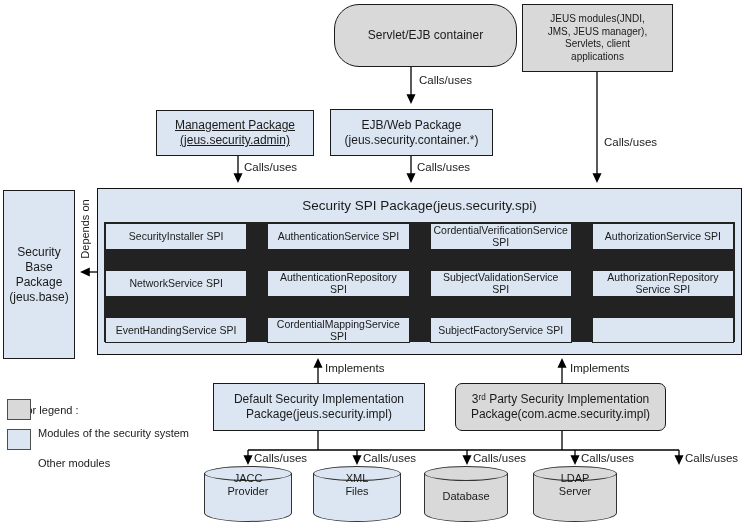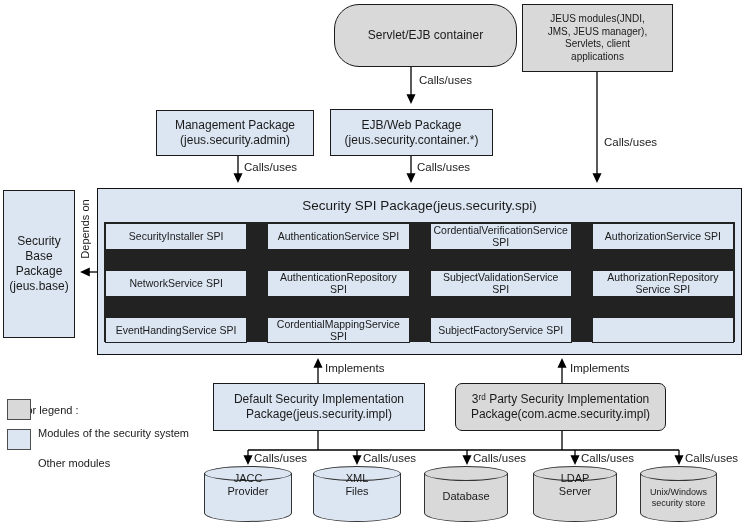--- a/index.html
+++ b/index.html
@@ -70,26 +70,26 @@
       <line x1="679" y1="450" x2="679" y2="463" marker-end="url(#ah)"></line>
     </g>
   </svg>
 
   <div class="box gray" style="left:334px;top:4px;width:183px;height:63px;border-radius:25px;">Servlet/EJB container</div>
   <div class="box gray" style="left:522px;top:4px;width:151px;height:68px;font-size:10px;">JEUS modules(JNDI,
 JMS, JEUS manager),
 Servlets, client
 applications</div>
 
-  <div class="box blue" style="left:156px;top:110px;width:158px;height:46px;">Management Package
+  <div class="box blue" style="left:156px;top:110px;width:158px;height:46px;text-decoration:underline;">Management Package
 (jeus.security.admin)</div>
   <div class="box blue" style="left:330px;top:109px;width:163px;height:47px;">EJB/Web Package
 (jeus.security.container.*)</div>
 
-  <div class="box blue" style="left:3px;top:190px;width:72px;height:148px;">Security
+  <div class="box blue" style="left:3px;top:190px;width:72px;height:169px;">Security
 Base
 Package
 (jeus.base)</div>
 
   <div id="spi-box">
     <div id="spi-title">Security SPI Package(jeus.security.spi)</div>
     <div id="spi-grid">
       <div class="spi-cell">SecurityInstaller SPI</div>
       <div class="spi-cell">AuthenticationService SPI</div>
       <div class="spi-cell">CordentialVerificationService
@@ -131,26 +131,20 @@
     <div class="ctop gray"></div>
     <div class="cbody gray"></div>
     <div class="clabel one-line">Database</div>
   </div>
   <div class="cyl" style="left:533px;top:466px;width:84px;">
     <div class="ctop gray"></div>
     <div class="cbody gray"></div>
     <div class="clabel">LDAP
 Server</div>
   </div>
-  <div class="cyl" style="left:640px;top:466px;width:77px;">
-    <div class="ctop gray"></div>
-    <div class="cbody gray"></div>
-    <div class="clabel small">Unix/Windows
-security store</div>
-  </div>
 
   <div class="lbl" style="left:419px;top:74px;">Calls/uses</div>
   <div class="lbl" style="left:604px;top:136px;">Calls/uses</div>
   <div class="lbl" style="left:244px;top:161px;">Calls/uses</div>
   <div class="lbl" style="left:417px;top:161px;">Calls/uses</div>
   <div class="lbl" style="left:325px;top:362px;">Implements</div>
   <div class="lbl" style="left:570px;top:362px;">Implements</div>
   <div id="depends-label">Depends on</div>
   <div class="lbl" style="left:254px;top:452px;">Calls/uses</div>
   <div class="lbl" style="left:363px;top:452px;">Calls/uses</div>

